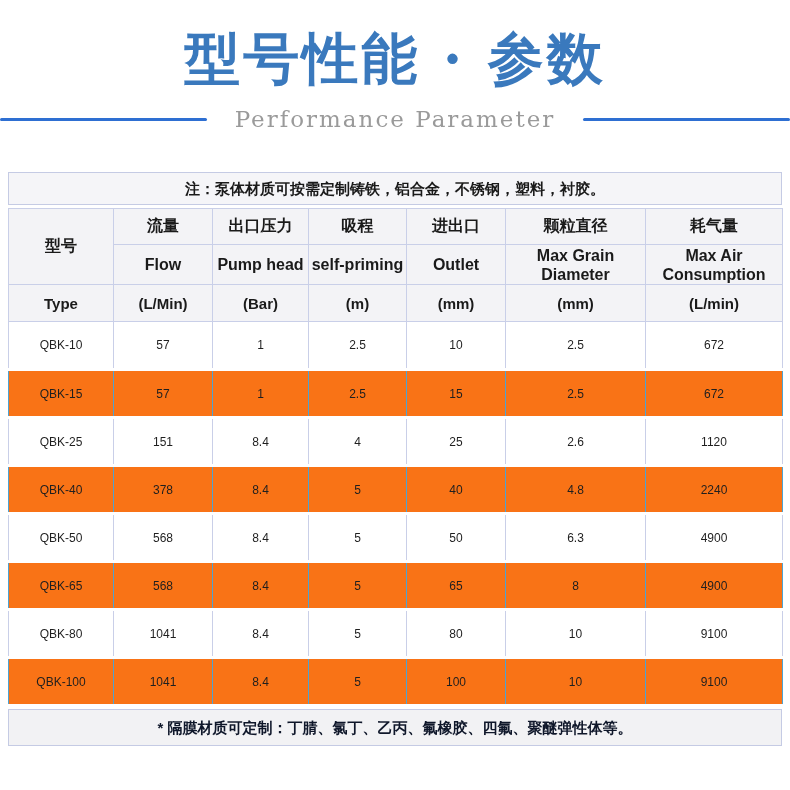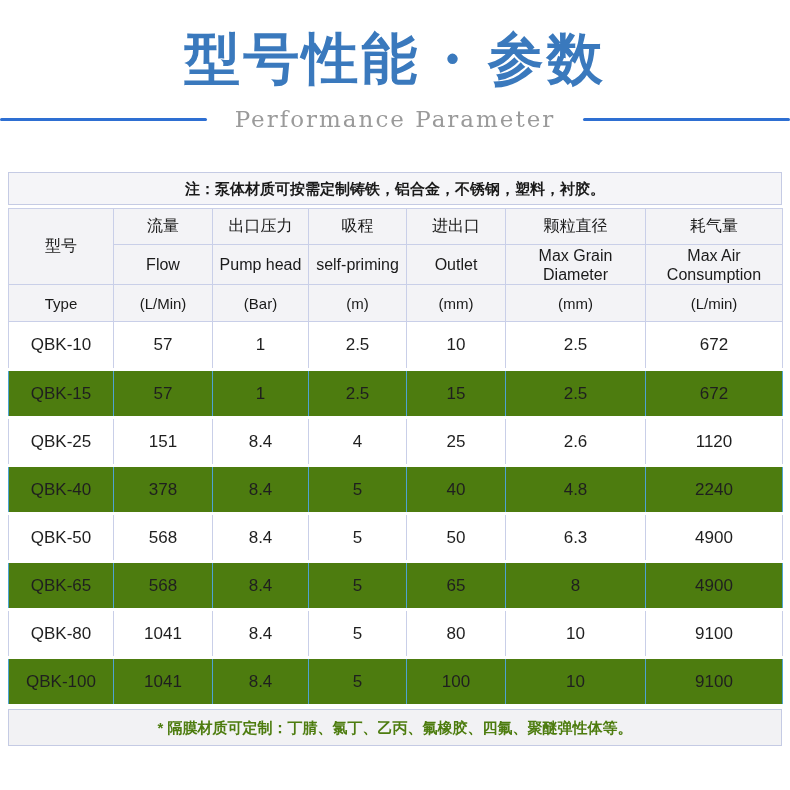--- a/index.html
+++ b/index.html
@@ -67,51 +67,51 @@
   }
   table.spec th, table.spec td {
     border: 1px solid #c9cfe8;
     text-align: center;
     vertical-align: middle;
     padding: 0 2px;
   }
   table.spec th {
     background: #f3f3f6;
     color: #1a1a1a;
-    font-weight: normal;
+    font-weight: bold;
   }
   tr.hdr-cn th { height: 36px; font-size: 16px; }
   tr.hdr-en th { height: 40px; font-size: 16px; line-height: 19px; }
   tr.hdr-unit th { height: 37px; font-size: 15px; }
   th.model-head { font-size: 16px; }
 
   table.spec td {
     height: 48px;
-    font-size: 17px;
+    font-size: 12px;
     color: #1f1f1f;
     background: #ffffff;
   }
   table.spec tr.hl td {
-    background: #4d7c0f;
+    background: #f97316;
     border-left: 1px solid #4da3d2;
     border-right: 1px solid #4da3d2;
     border-top: 3px solid #ffffff;
     border-bottom: 3px solid #ffffff;
   }
 
   .footer-box {
     width: 100%;
     border: 1px solid #c5cbe4;
     background: #f2f2f4;
     height: 37px;
     line-height: 35px;
     text-align: center;
     font-size: 15px;
     font-weight: bold;
-    color: #4d7c0f;
+    color: #0f172a;
     margin-top: 2px;
   }
 
   
   col.c0 { width: 105px; }
   col.c1 { width: 99px; }
   col.c2 { width: 96px; }
   col.c3 { width: 98px; }
   col.c4 { width: 99px; }
   col.c5 { width: 140px; }

